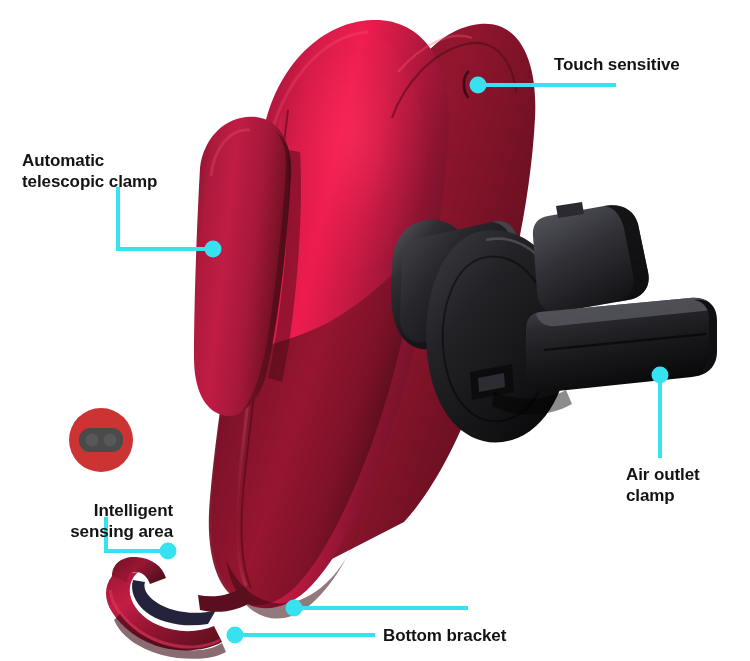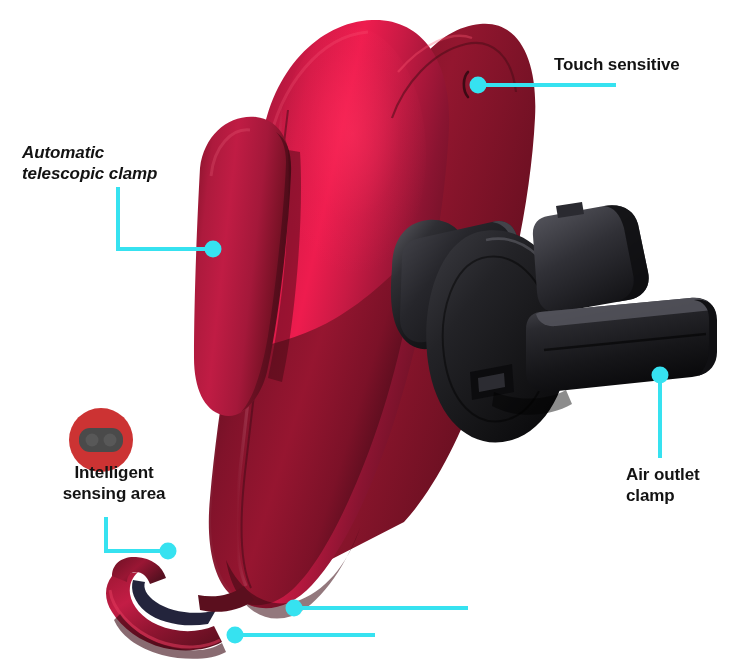--- a/index.html
+++ b/index.html
@@ -28,22 +28,22 @@
     position: absolute;
     font-family: "Liberation Sans", sans-serif;
     font-weight: bold;
     font-size: 17px;
     line-height: 21px;
     color: #131313;
     white-space: pre-line;
     letter-spacing: -0.1px;
   }
   .lbl-touch       { left: 554px; top: 54px; }
-  .lbl-telescopic  { left: 22px;  top: 142px; font-style: italic; }
-  .lbl-sensing     { left: 55px;  top: 462px; text-align: center; width: 118px; }
+  .lbl-telescopic  { left: 22px;  top: 150px; }
+  .lbl-sensing     { left: 55px;  top: 500px; text-align: right; width: 118px; }
   .lbl-airoutlet   { left: 590px; top: 464px; margin-left: 36px; }
   .lbl-microusb    { left: 477px; top: 595px; }
   .lbl-bottom      { left: 383px; top: 625px; }
   .sensing-icon {
     position: absolute;
     left: 68px;
     top: 407px;
     width: 66px;
     height: 66px;
   }
@@ -371,14 +371,15 @@
 
   <div class="callout-label lbl-telescopic">Automatic
 telescopic clamp</div>
 
   <div class="callout-label lbl-sensing">Intelligent
 sensing area</div>
 
   <div class="callout-label lbl-airoutlet">Air outlet clamp</div>
 
 
+  <div class="callout-label lbl-bottom">Bottom bracket</div>
 
 </div>
 
 </body></html>

